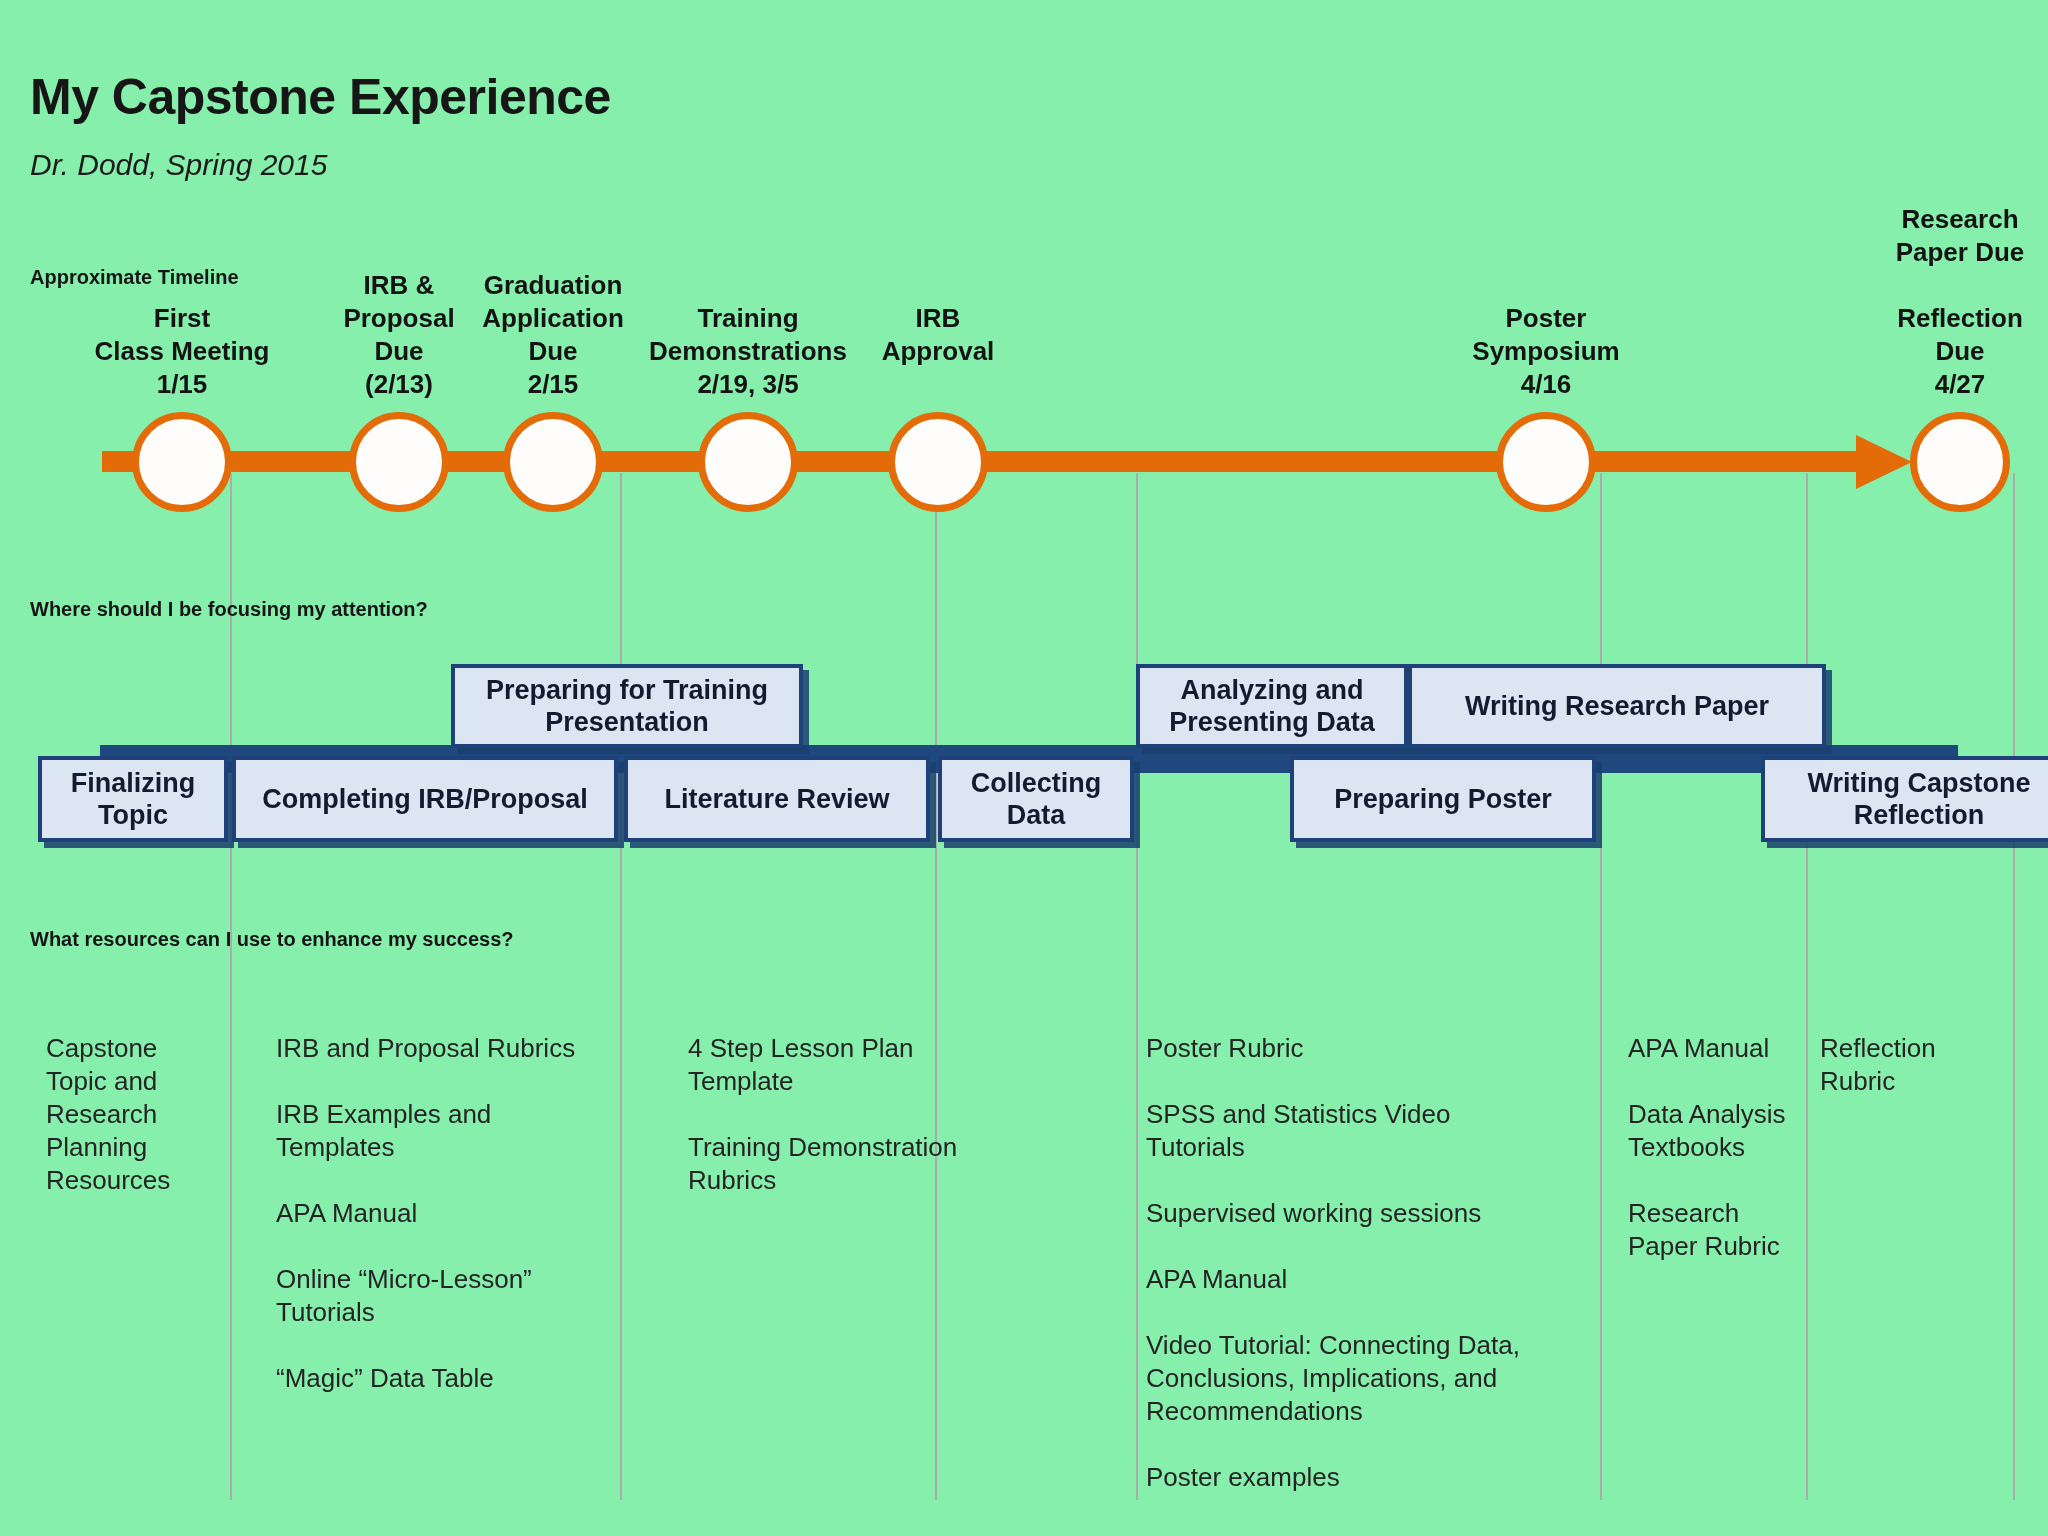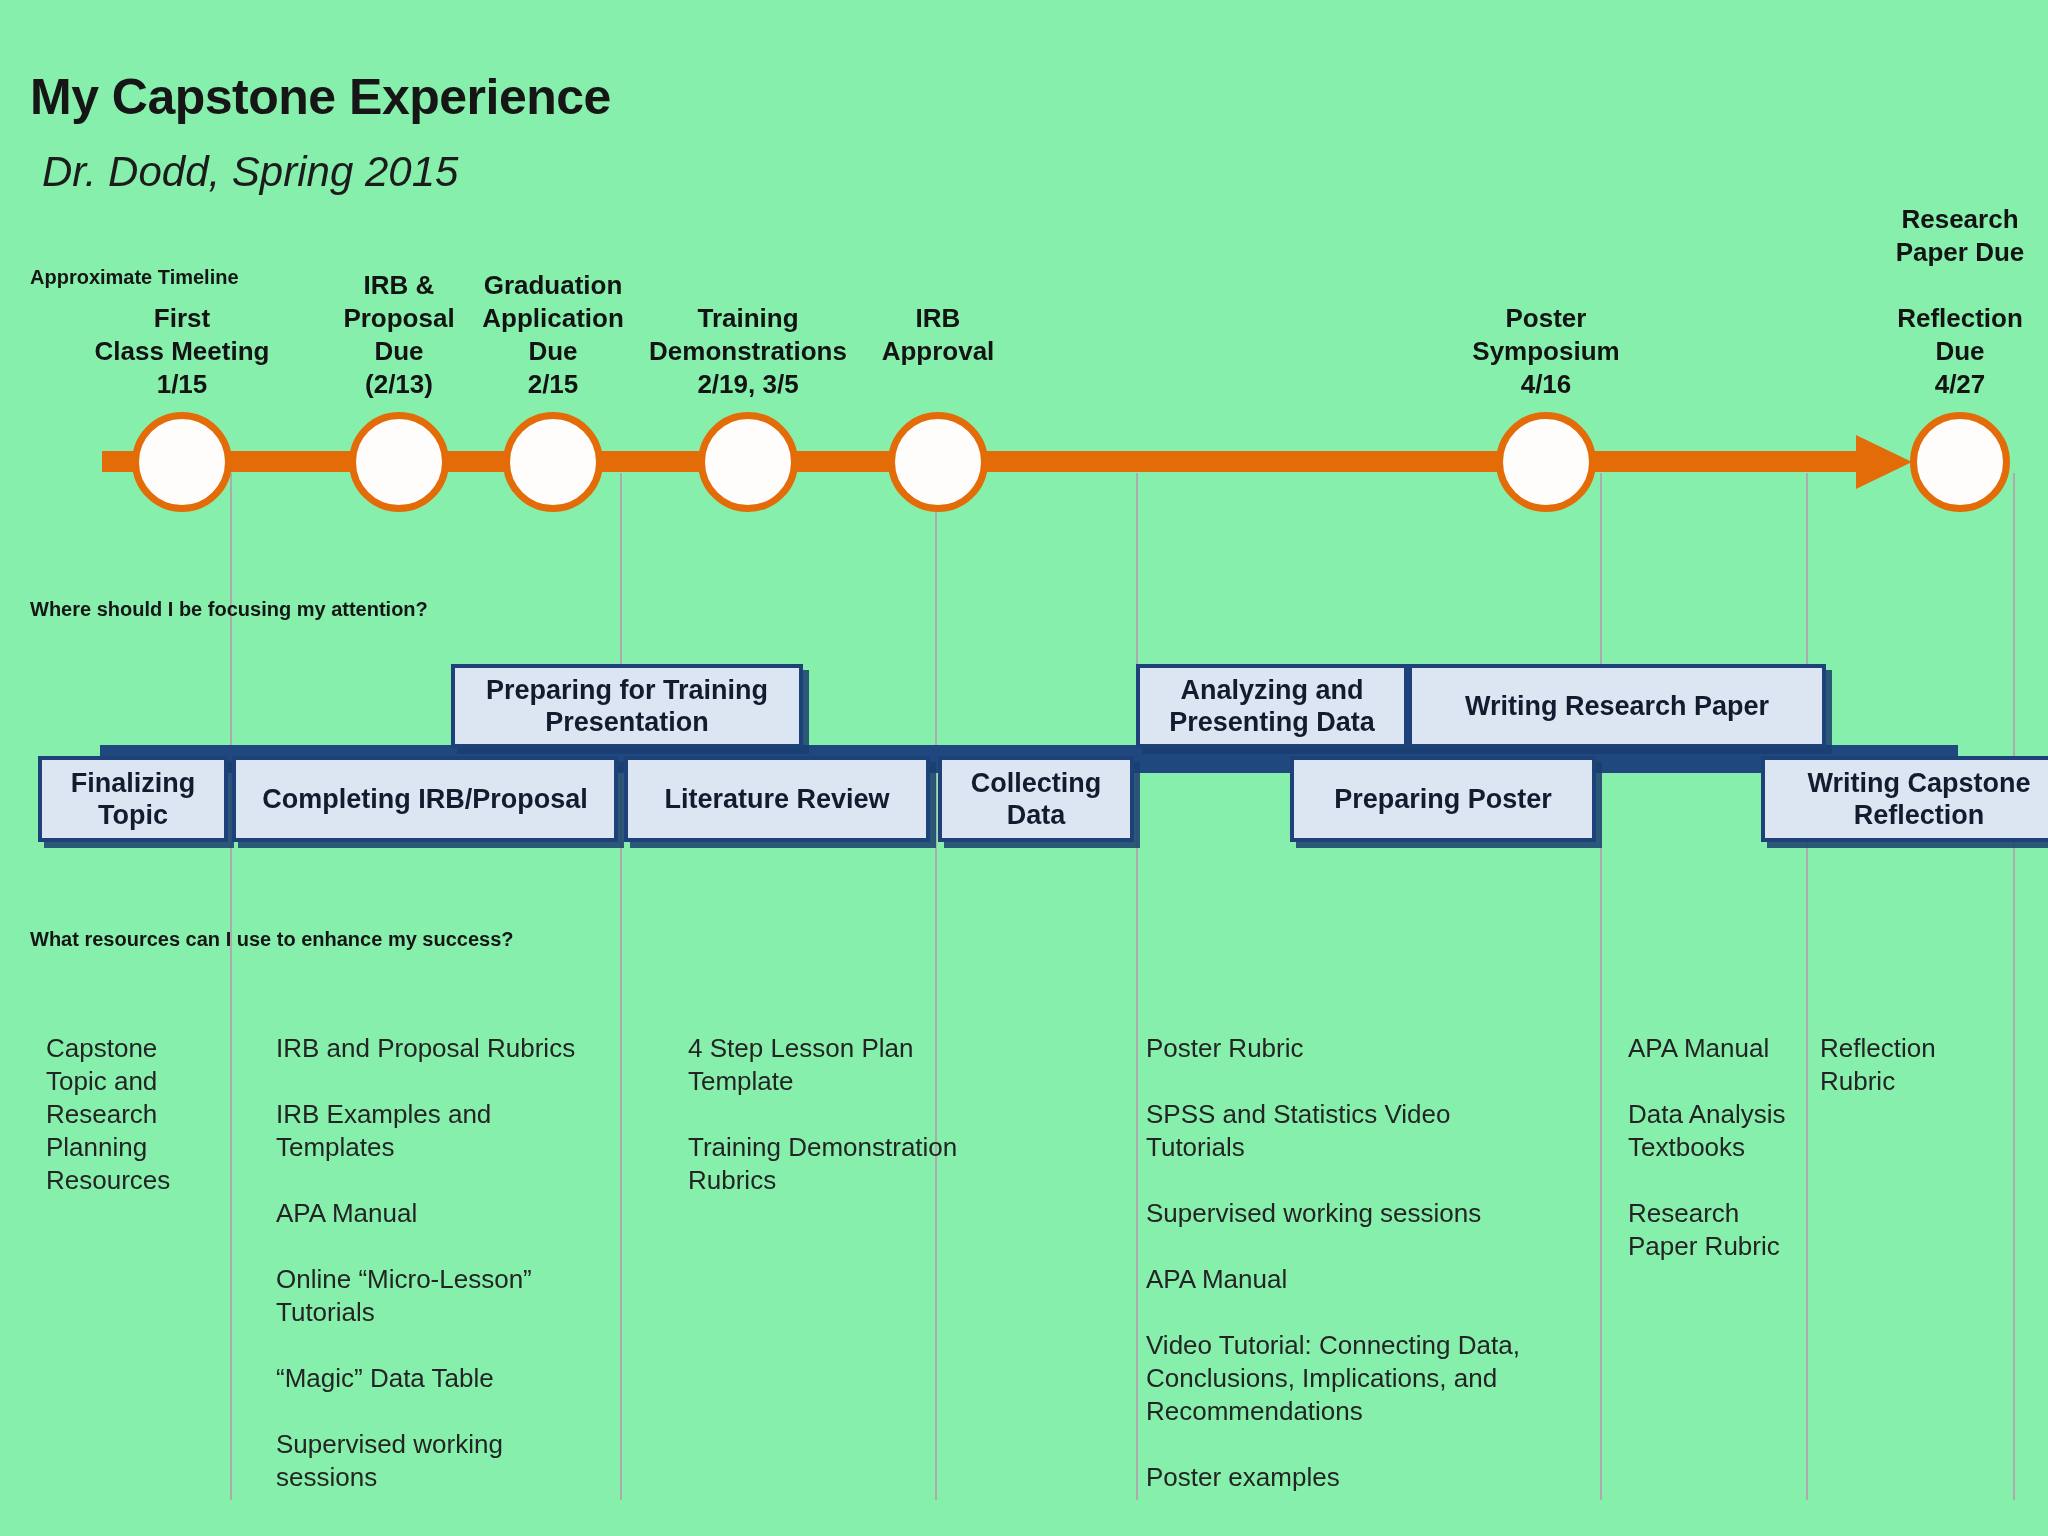--- a/index.html
+++ b/index.html
@@ -3,21 +3,21 @@
 <meta charset="utf-8">
 <style>
   html,body{margin:0;padding:0;background:#fff;}
   #canvas{
     position:relative;width:2048px;height:1536px;background:#86efac;
     overflow:hidden;font-family:"Liberation Sans",sans-serif;color:#1a1a1a;
   }
   .abs{position:absolute;}
   
   .title{font-size:50px;font-weight:bold;letter-spacing:-0.5px;color:#161616;}
-  .subtitle{font-size:42px;font-style:italic;color:#1c1c1c;margin-left:12px;}
+  .subtitle{font-size:30px;font-style:italic;color:#1c1c1c;}
   .h2{font-size:20px;font-weight:bold;color:#161616;}
   
   .band{background:#E36C09;height:21px;}
   .arrowhead{width:0;height:0;border-top:27px solid transparent;border-bottom:27px solid transparent;border-left:56px solid #E36C09;}
   .circle{width:86px;height:86px;border:7px solid #E36C09;border-radius:50%;background:#FEFDFB;box-sizing:content-box;}
   .mlabel{width:300px;text-align:center;font-size:26px;font-weight:bold;line-height:33px;white-space:pre-line;color:#141414;}
   
   .vline{width:2px;background:#ACACAC;top:473px;height:1027px;}
   
   .fbar{background:#1F497E;height:28px;}
@@ -114,22 +114,20 @@
 Resources</p>
   </div>
   <div class="abs rescol" style="left:276px;width:330px;">
     <p>IRB and Proposal Rubrics</p>
     <p>IRB Examples and
 Templates</p>
     <p>APA Manual</p>
     <p>Online “Micro-Lesson”
 Tutorials</p>
     <p>“Magic” Data Table</p>
-    <p>Supervised working
-sessions</p>
   </div>
   <div class="abs rescol" style="left:688px;width:310px;">
     <p>4 Step Lesson Plan
 Template</p>
     <p>Training Demonstration
 Rubrics</p>
   </div>
   <div class="abs rescol" style="left:1146px;width:430px;">
     <p>Poster Rubric</p>
     <p>SPSS and Statistics Video

